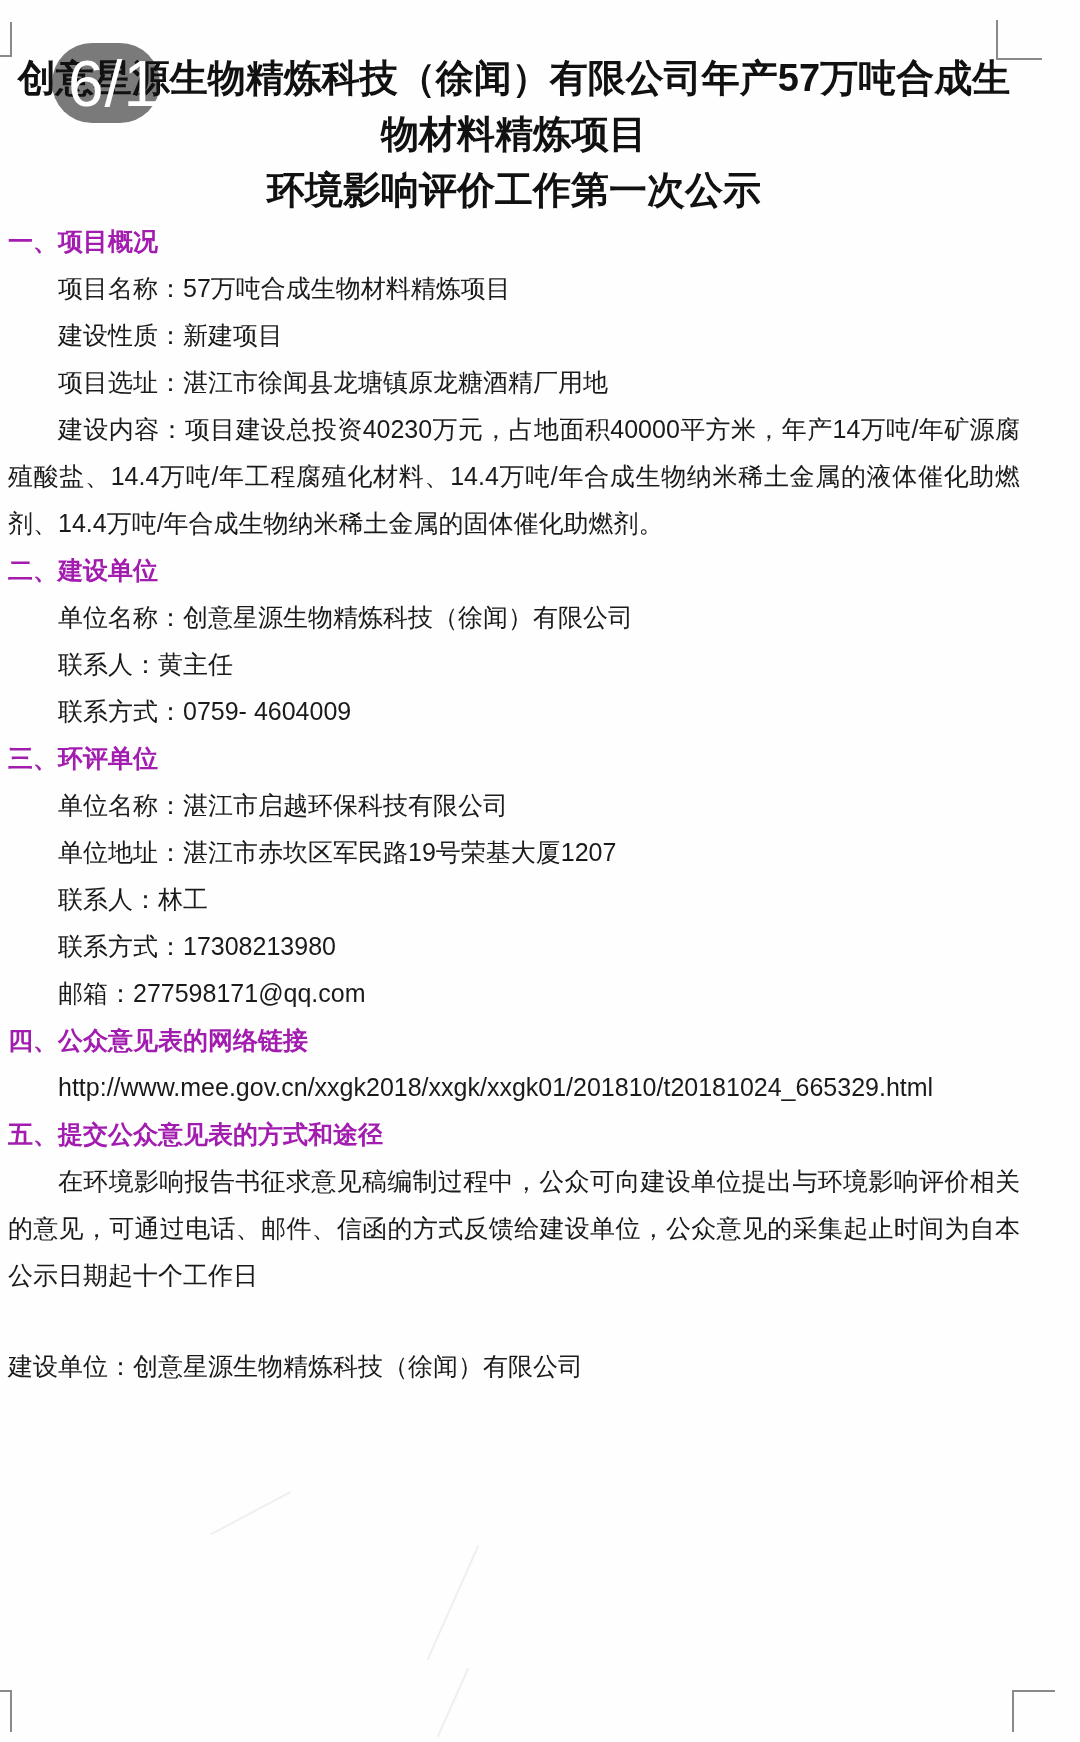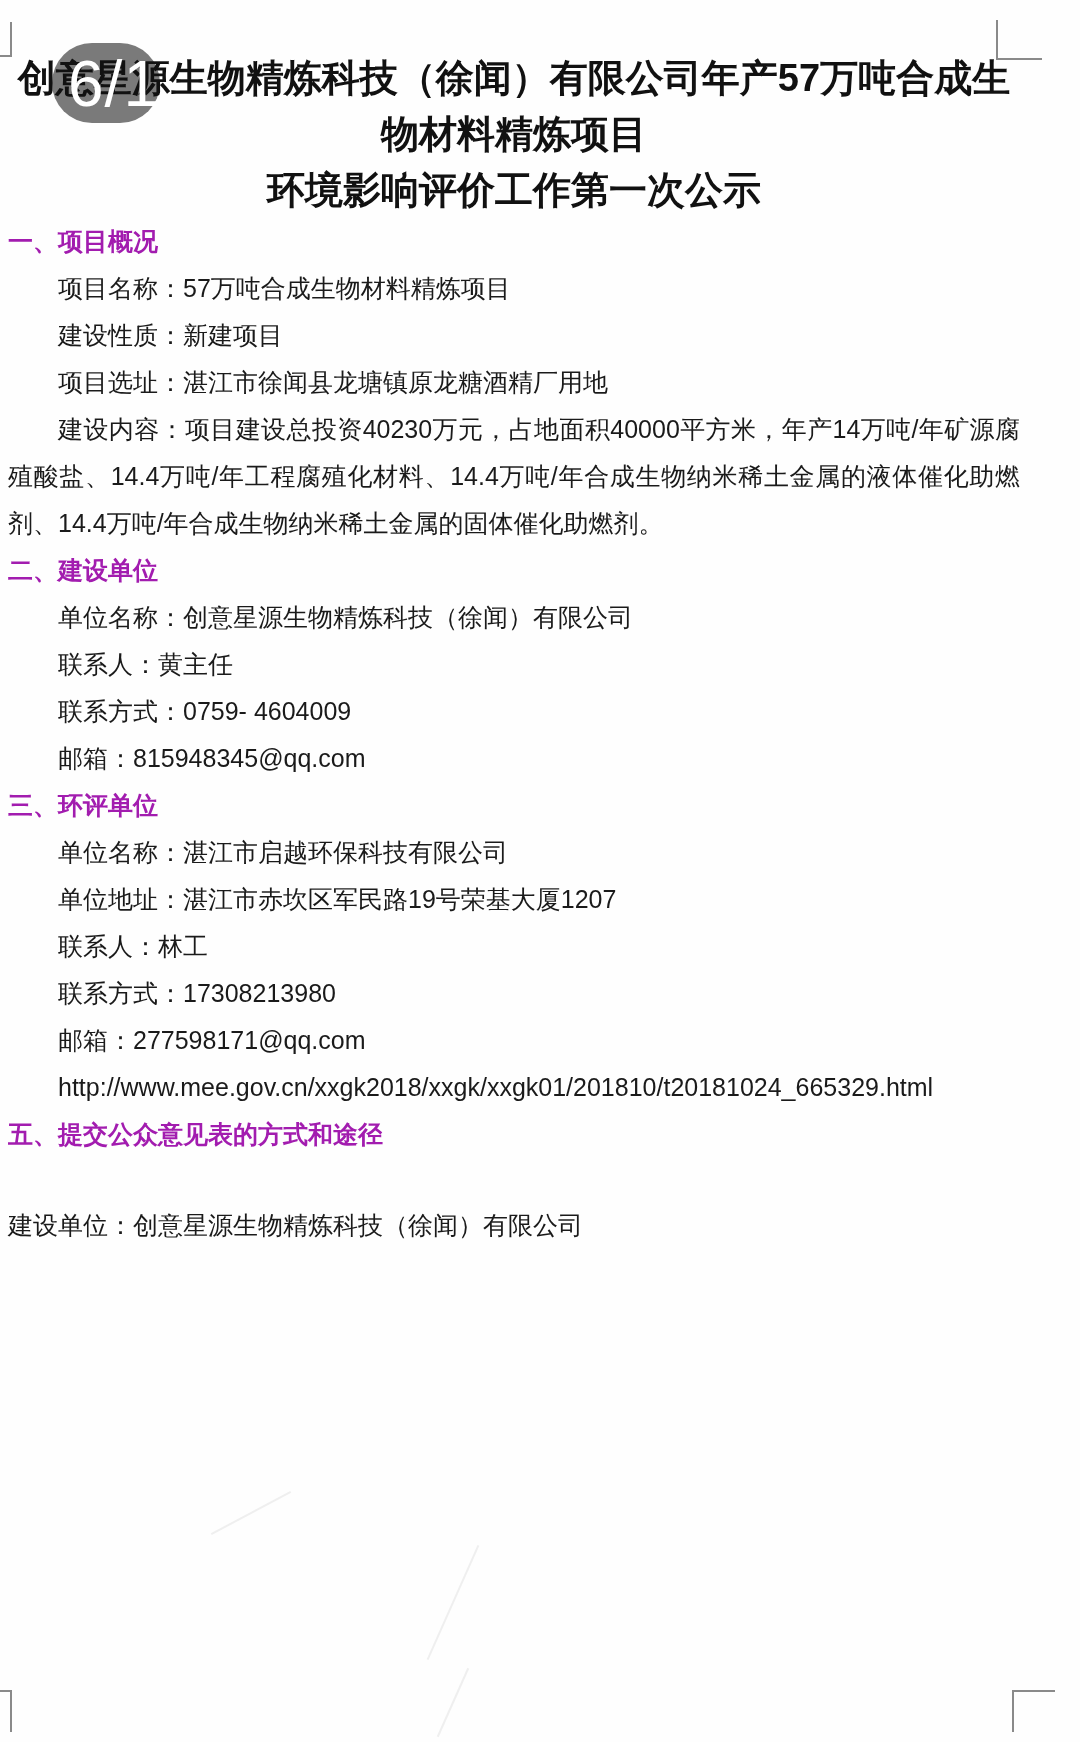--- a/index.html
+++ b/index.html
@@ -79,32 +79,33 @@
     <div class="heading">一、项目概况</div>
     <p class="para indent">项目名称：57万吨合成生物材料精炼项目</p>
     <p class="para indent">建设性质：新建项目</p>
     <p class="para indent">项目选址：湛江市徐闻县龙塘镇原龙糖酒精厂用地</p>
     <p class="para indent justify">建设内容：项目建设总投资40230万元，占地面积40000平方米，年产14万吨/年矿源腐殖酸盐、14.4万吨/年工程腐殖化材料、14.4万吨/年合成生物纳米稀土金属的液体催化助燃剂、14.4万吨/年合成生物纳米稀土金属的固体催化助燃剂。</p>
 
     <div class="heading">二、建设单位</div>
     <p class="para indent">单位名称：创意星源生物精炼科技（徐闻）有限公司</p>
     <p class="para indent">联系人：黄主任</p>
     <p class="para indent">联系方式：0759- 4604009</p>
-    <p class="para indent">邮箱：815948345@qq.com</p>
 
     <div class="heading">三、环评单位</div>
     <p class="para indent">单位名称：湛江市启越环保科技有限公司</p>
     <p class="para indent">单位地址：湛江市赤坎区军民路19号荣基大厦1207</p>
     <p class="para indent">联系人：林工</p>
     <p class="para indent">联系方式：17308213980</p>
     <p class="para indent">邮箱：277598171@qq.com</p>
 
+    <div class="heading">四、公众意见表的网络链接</div>
     <p class="para indent">http://www.mee.gov.cn/xxgk2018/xxgk/xxgk01/201810/t20181024_665329.html</p>
 
     <div class="heading">五、提交公众意见表的方式和途径</div>
+    <p class="para indent justify">在环境影响报告书征求意见稿编制过程中，公众可向建设单位提出与环境影响评价相关的意见，可通过电话、邮件、信函的方式反馈给建设单位，公众意见的采集起止时间为自本公示日期起十个工作日</p>
 
     <div class="spacer"></div>
 
     <div class="footer">
       <div>建设单位：创意星源生物精炼科技（徐闻）有限公司</div>
     </div>
 
   </div>
 </div>
 

